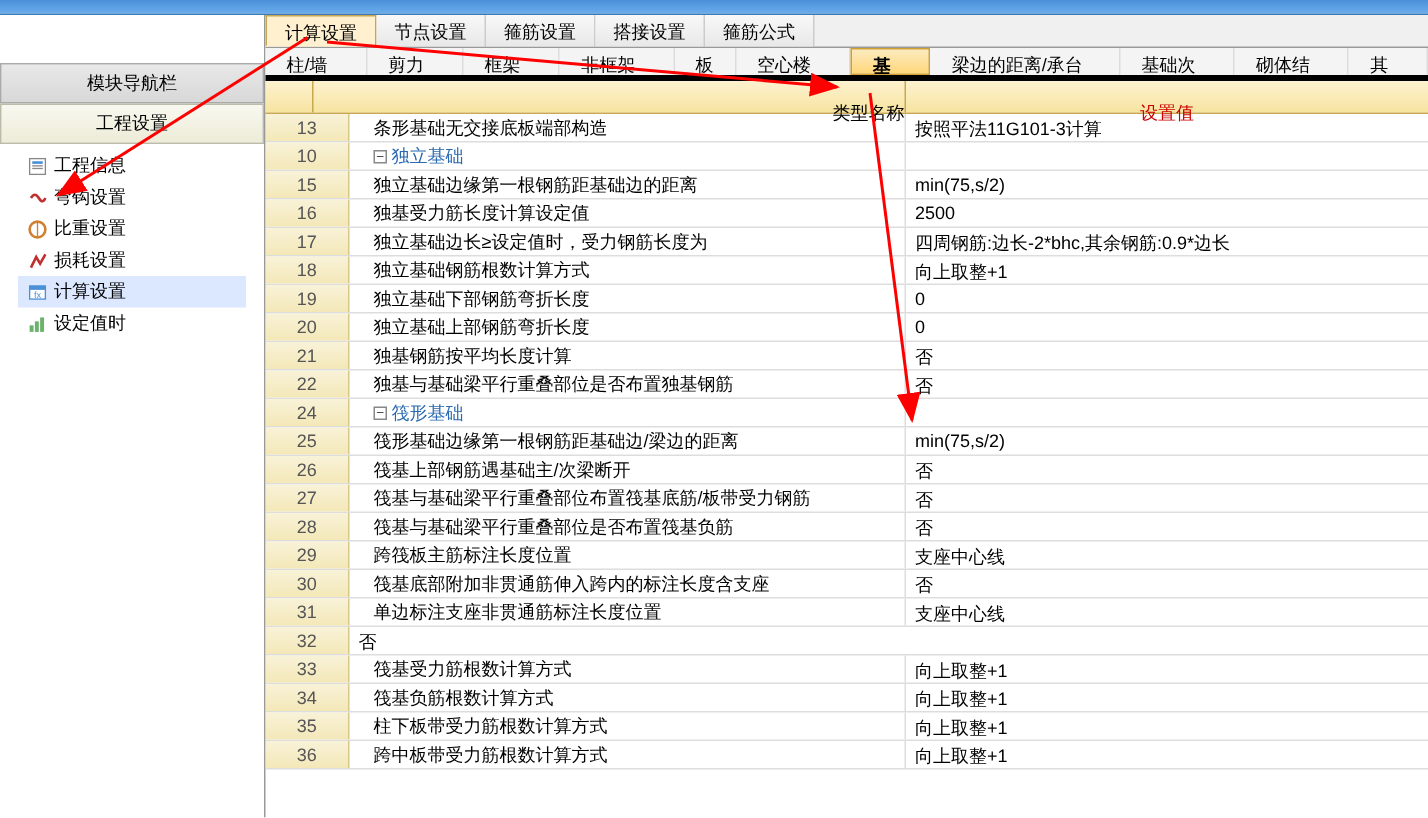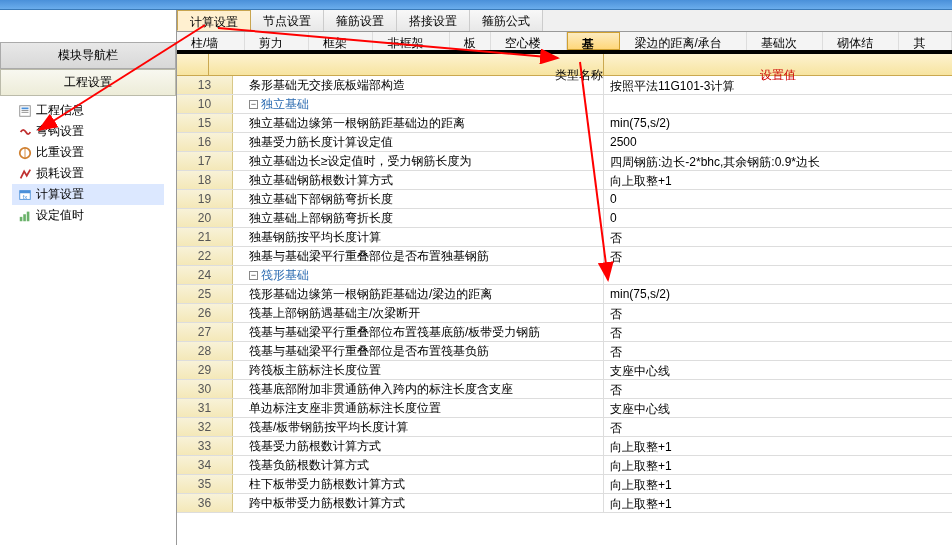--- a/index.html
+++ b/index.html
@@ -211,21 +211,20 @@
           <div class="cell-name indent2">筏基底部附加非贯通筋伸入跨内的标注长度含支座</div>
           <div class="cell-val">否</div>
         </div>
         <div class="row">
           <div class="cell-num">31</div>
           <div class="cell-name indent2">单边标注支座非贯通筋标注长度位置</div>
           <div class="cell-val">支座中心线</div>
         </div>
         <div class="row">
           <div class="cell-num">32</div>
-          <div class="cell-name indent2">筏基/板带钢筋按平均长度计算</div>
           <div class="cell-val">否</div>
         </div>
         <div class="row">
           <div class="cell-num">33</div>
           <div class="cell-name indent2">筏基受力筋根数计算方式</div>
           <div class="cell-val">向上取整+1</div>
         </div>
         <div class="row">
           <div class="cell-num">34</div>
           <div class="cell-name indent2">筏基负筋根数计算方式</div>

